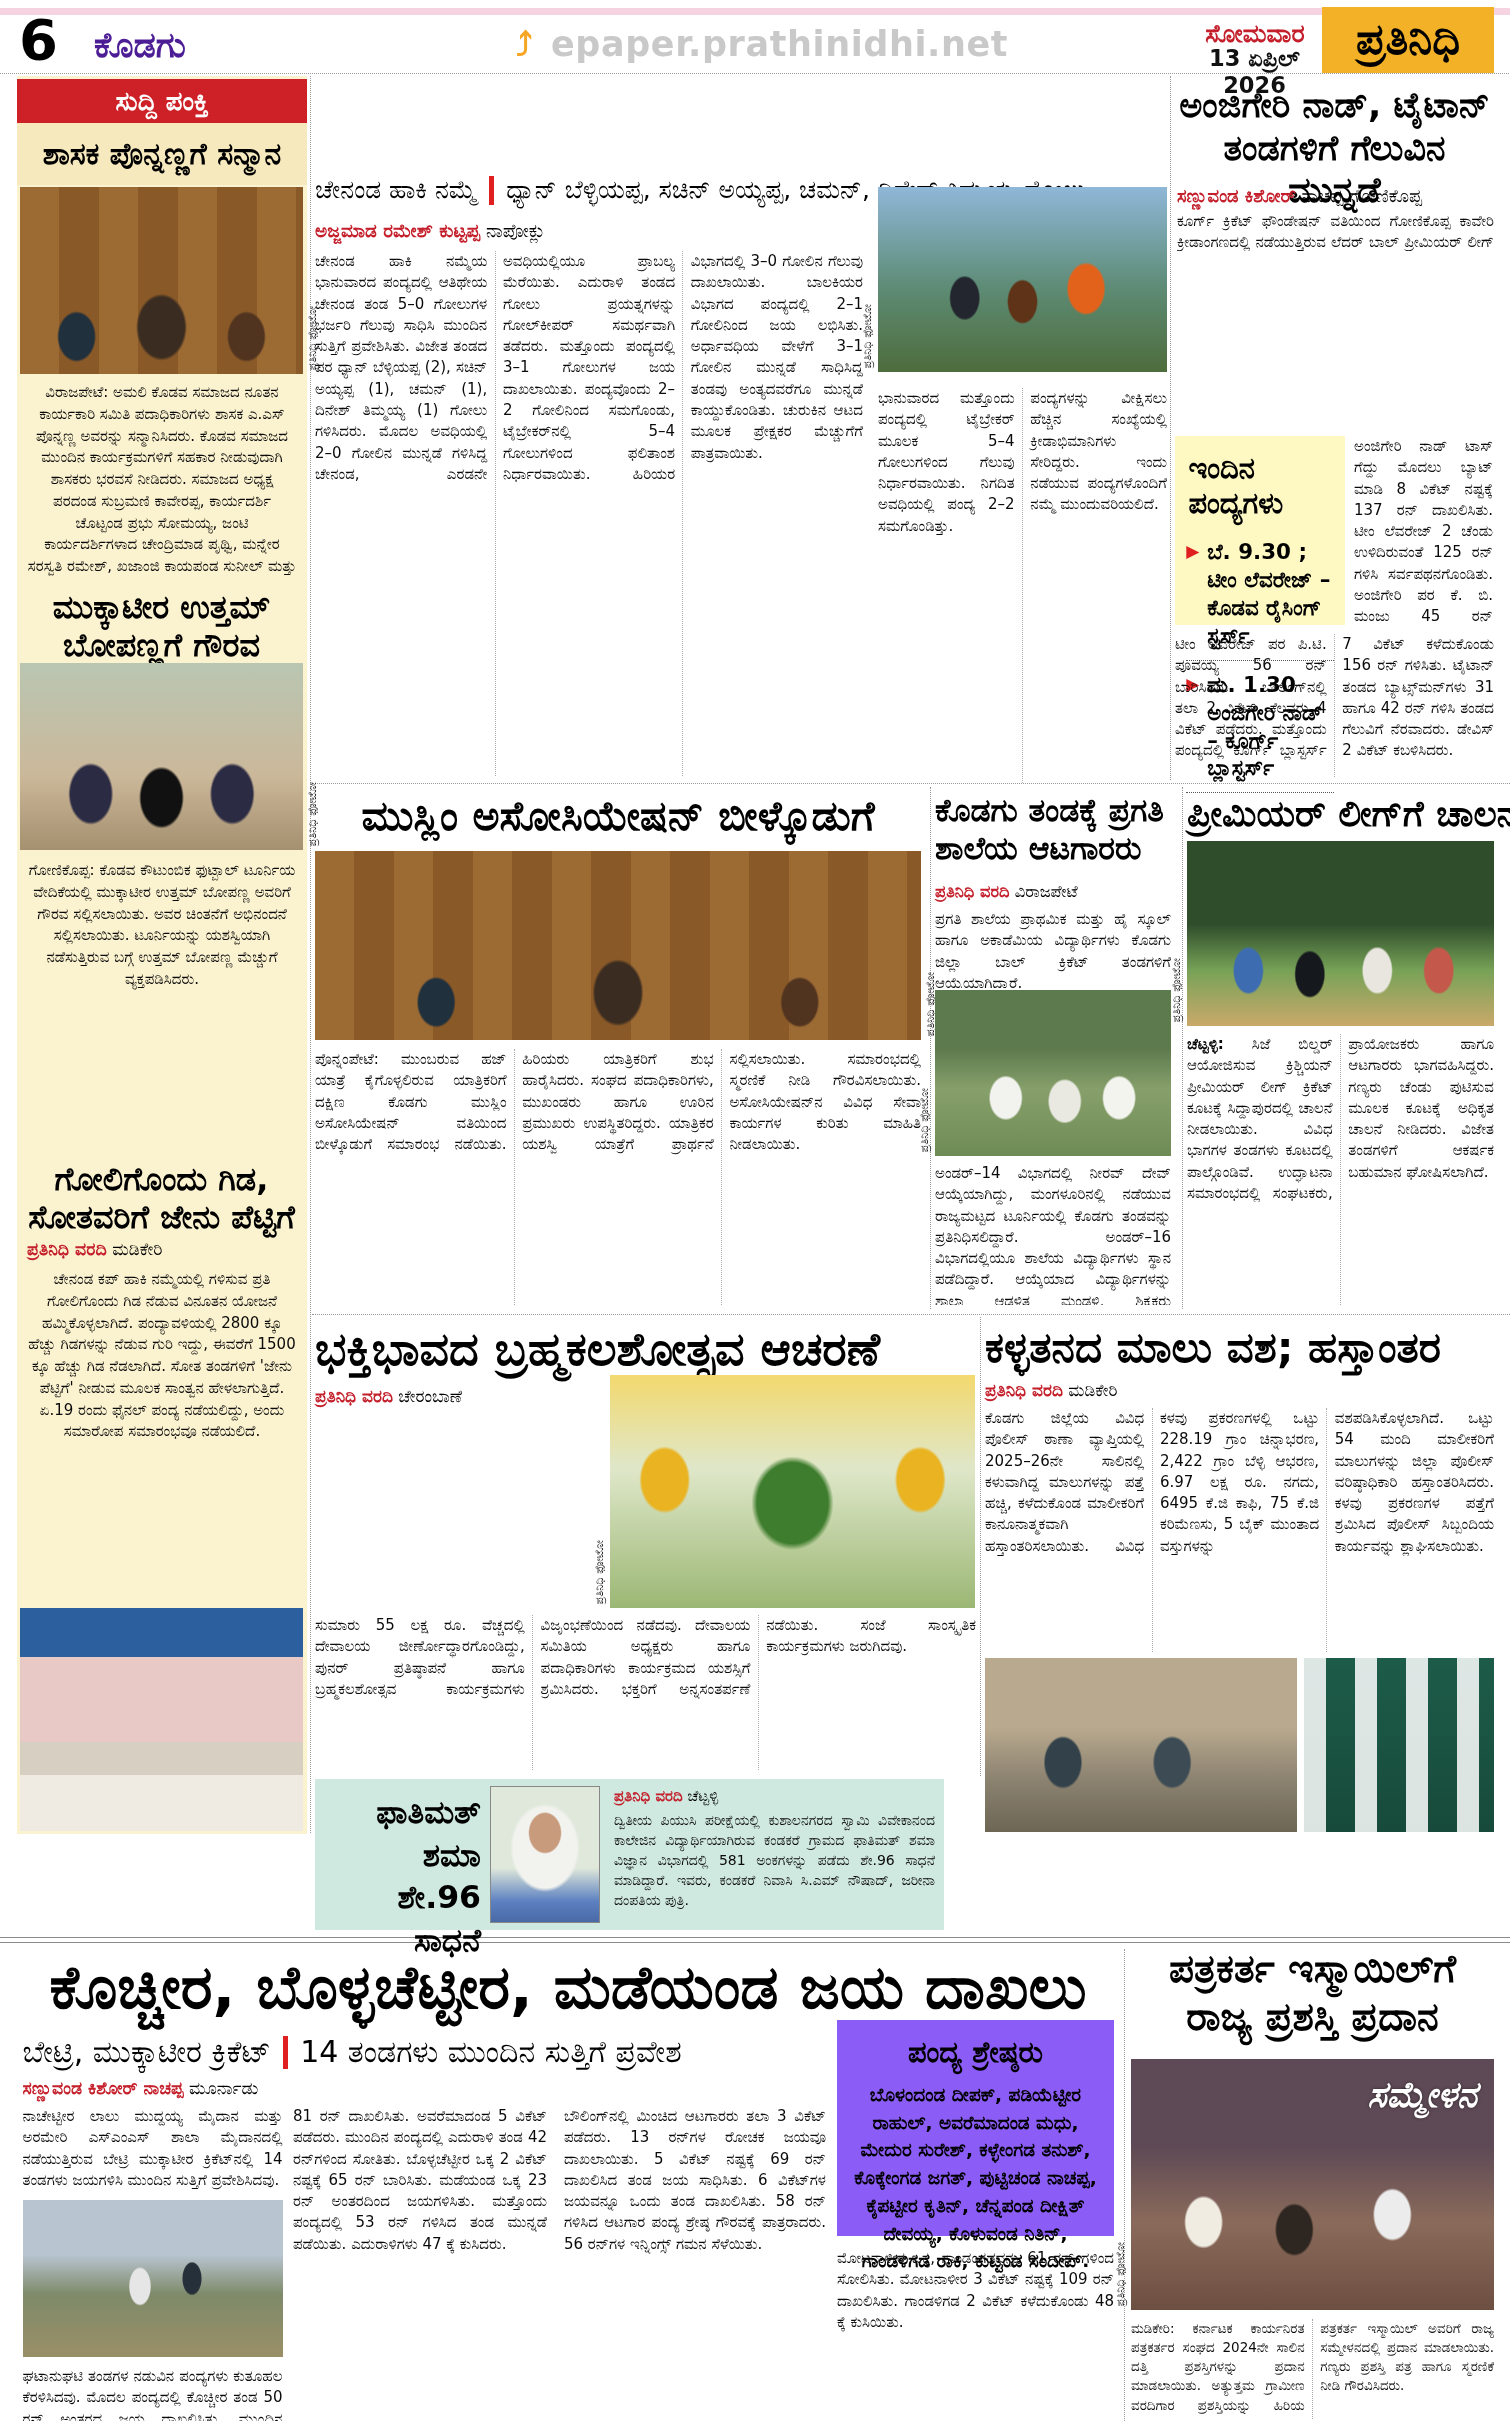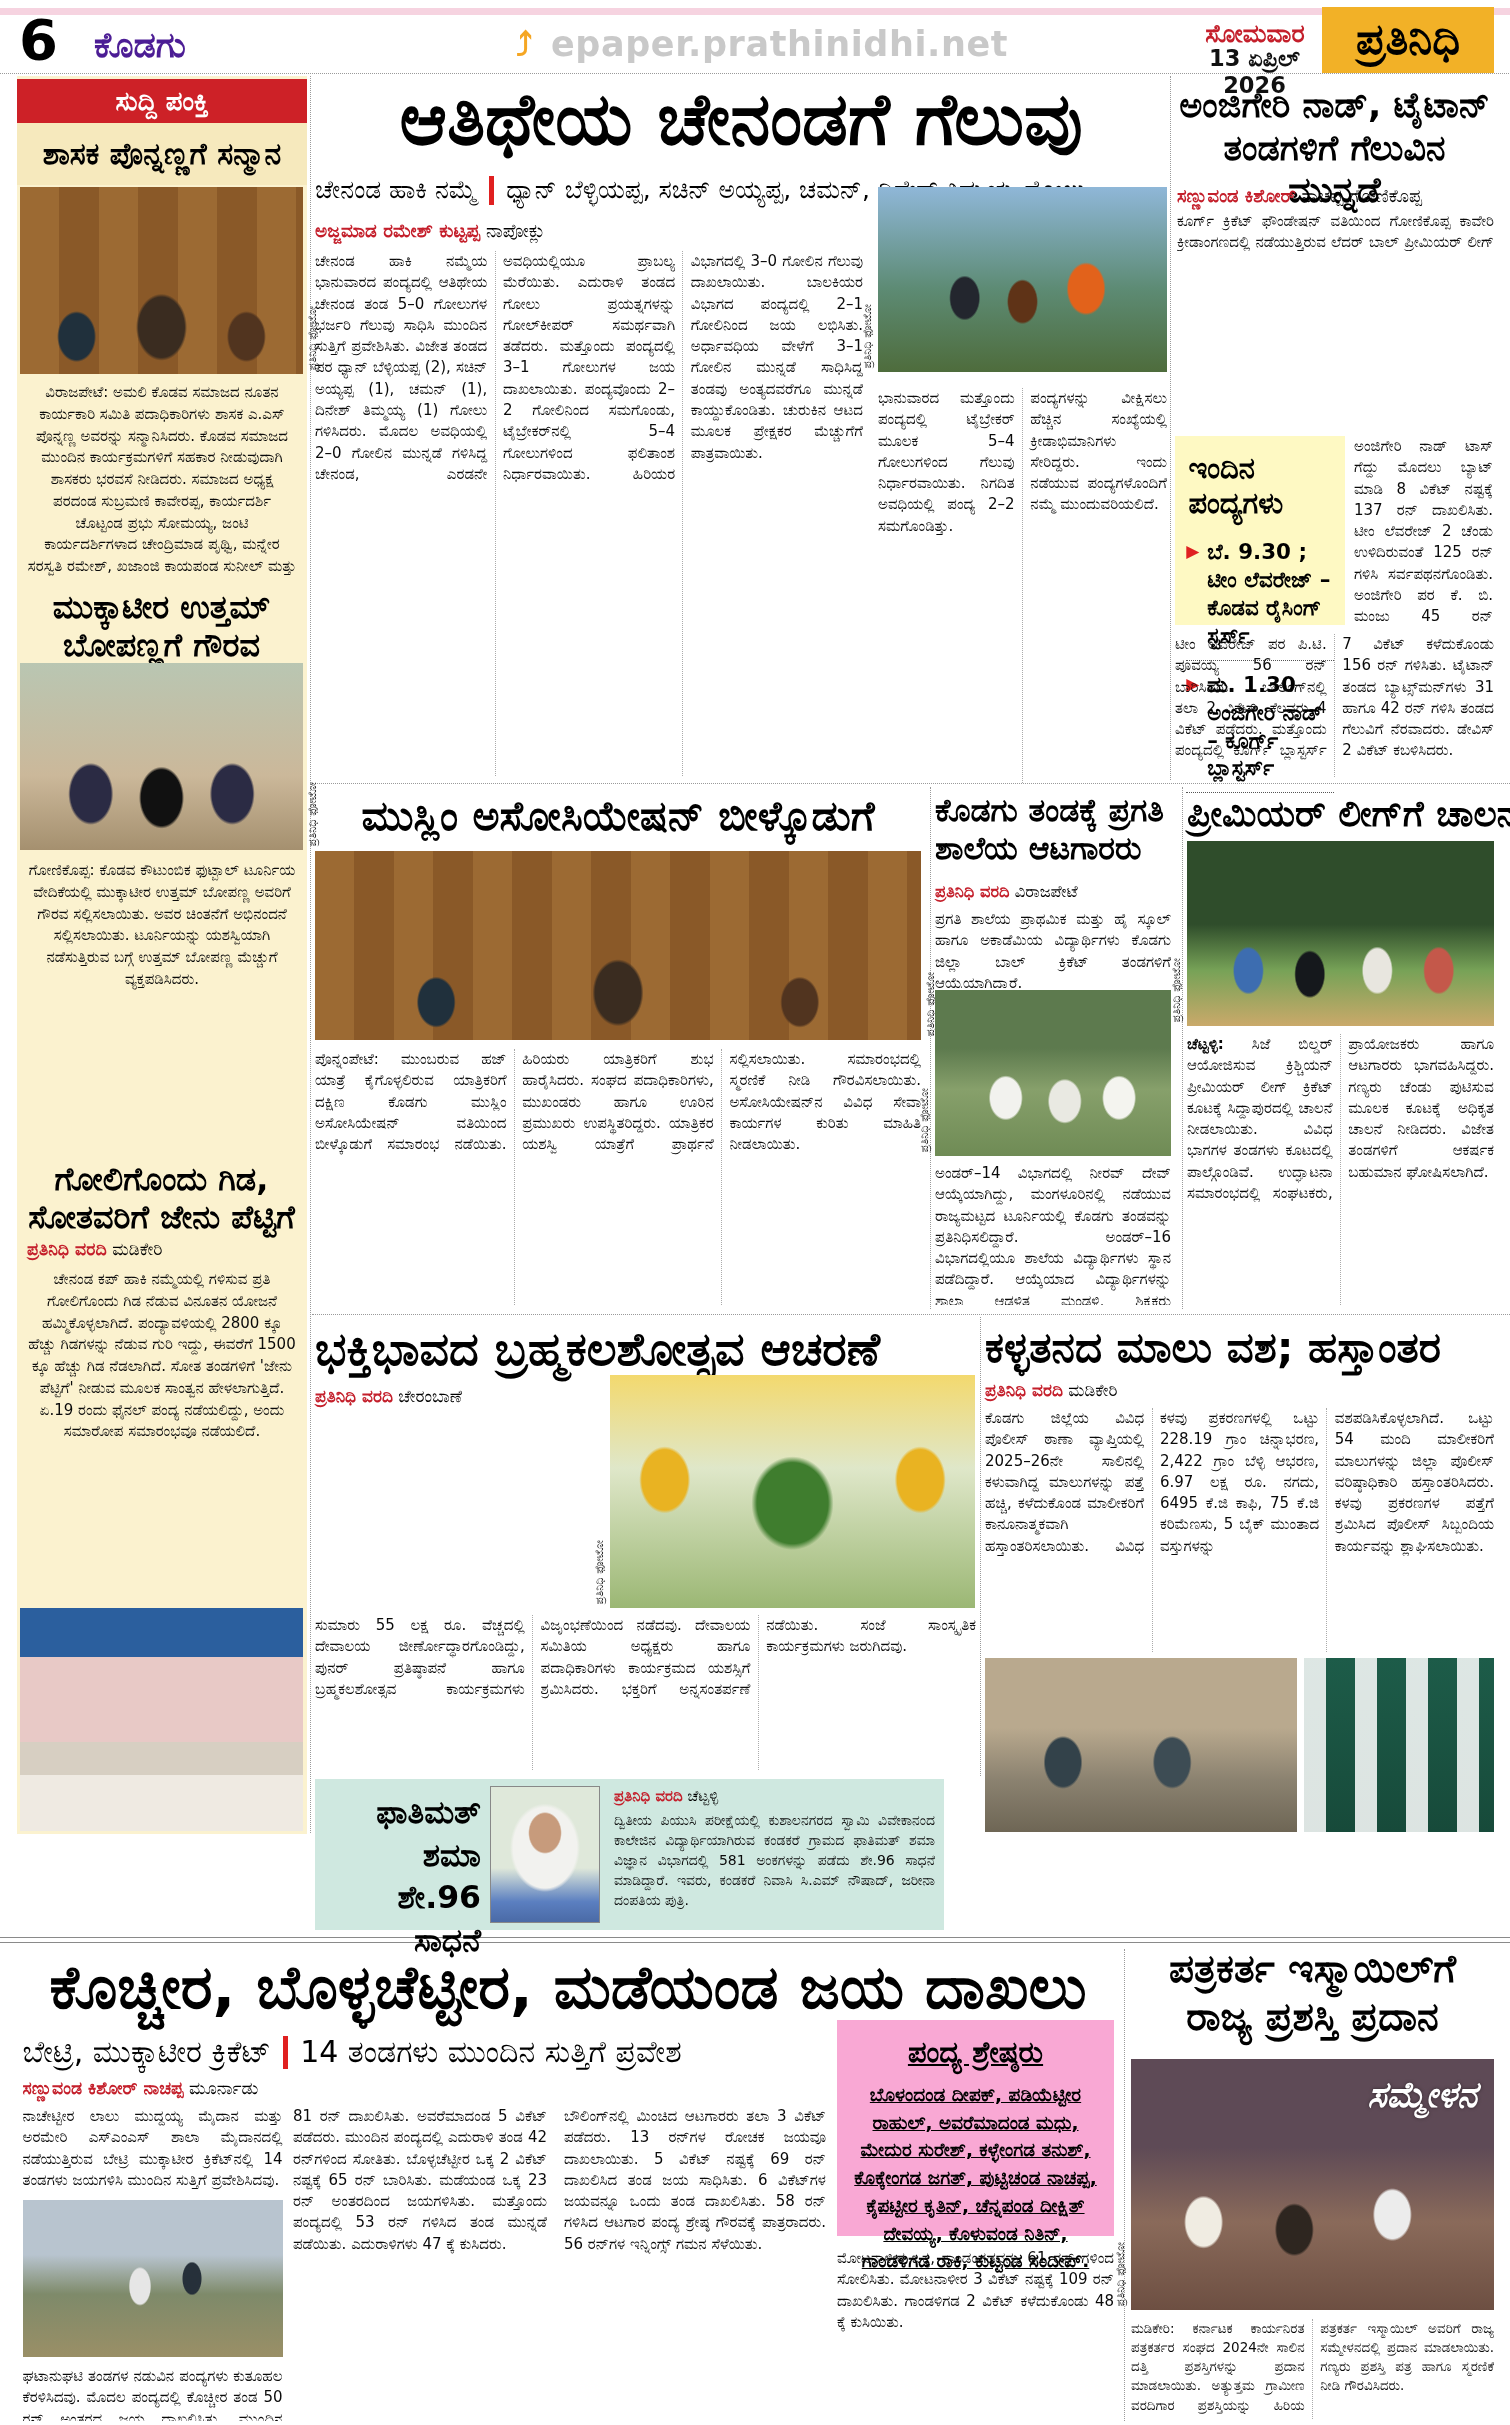--- a/index.html
+++ b/index.html
@@ -84,21 +84,21 @@
         radial-gradient(20px 34px at 65% 50%,#26303a 0 45%,transparent 50%),
         linear-gradient(180deg,#b8c4cf 0 35%,#7e8a6a 60%,#9a8f66);}
   .ph-patrika{background:linear-gradient(180deg,#2b5f9e 0 22%,#e8c9c6 22% 60%,#d7cfc2 60% 75%,#efeae2 75%);}
   .banner-script{position:absolute;right:17px;top:14.6px;color:#fff;font-size:36px;font-style:italic;font-weight:700;
         text-shadow:0 0 3.4px rgba(0,0,0,.5);}
   .todaybox{position:absolute;background:#fef9c3;padding:10px 11.2px;}
   .today-title{font-size:29px;font-weight:900;color:#000;margin:4.5px 0 12.4px 2.2px;}
   .fixture{display:flex;gap:7.9px;font-size:21.4px;font-weight:800;color:#000;line-height:1.3;
         border-bottom:1.7px dotted #555;padding:5.6px 0 10px 0;margin-bottom:4.5px;}
   .fixture .tri{color:#e02020;font-size:17px;line-height:1.6;}
-  .pinkbox2{position:absolute;background:#f9a8d4;padding:11.2px 14.6px;text-decoration:underline;}
+  .pinkbox2{position:absolute;background:#8b5cf6;padding:11.2px 14.6px;}
   .pinkbox2 .t{font-size:29px;font-weight:900;text-align:center;margin:3.4px 0 11.2px;}
   .pinkbox2 .names{font-size:18.5px;font-weight:800;text-align:center;line-height:1.5;}
   .tealbox{position:absolute;background:#cfe8e0;}
   .teal-title{position:absolute;text-align:right;font-size:31.5px;font-weight:900;line-height:1.35;color:#000;}
   .cols2{column-count:2;column-gap:15.7px;column-rule:1.1px dotted #aaa;}
   .cols3{column-count:3;column-gap:15.7px;column-rule:1.1px dotted #aaa;}
   .lead-b{font-weight:800;}
 </style>
 </head>
 <body>
@@ -145,21 +145,20 @@
   <div class="side-sub" style="top:1160px;">ಗೋಲಿಗೊಂದು ಗಿಡ, ಸೋತವರಿಗೆ ಜೇನು ಪೆಟ್ಟಿಗೆ</div>
   <div class="abs byline" style="left:27px;top:1239px;">
     <b>ಪ್ರತಿನಿಧಿ ವರದಿ</b>
     <span>ಮಡಿಕೇರಿ</span>
   </div>
   <div class="abs body-cent" style="left:27px;top:1269px;width:270px;height:332px;overflow:hidden;">ಚೇನಂಡ ಕಪ್ ಹಾಕಿ ನಮ್ಮೆಯಲ್ಲಿ ಗಳಿಸುವ ಪ್ರತಿ ಗೋಲಿಗೊಂದು ಗಿಡ ನೆಡುವ ವಿನೂತನ ಯೋಜನೆ ಹಮ್ಮಿಕೊಳ್ಳಲಾಗಿದೆ. ಪಂದ್ಯಾವಳಿಯಲ್ಲಿ 2800 ಕ್ಕೂ ಹೆಚ್ಚು ಗಿಡಗಳನ್ನು ನೆಡುವ ಗುರಿ ಇದ್ದು, ಈವರೆಗೆ 1500 ಕ್ಕೂ ಹೆಚ್ಚು ಗಿಡ ನೆಡಲಾಗಿದೆ. ಸೋತ ತಂಡಗಳಿಗೆ 'ಜೇನು ಪೆಟ್ಟಿಗೆ' ನೀಡುವ ಮೂಲಕ ಸಾಂತ್ವನ ಹೇಳಲಾಗುತ್ತಿದೆ. ಏ.19 ರಂದು ಫೈನಲ್ ಪಂದ್ಯ ನಡೆಯಲಿದ್ದು, ಅಂದು ಸಮಾರೋಪ ಸಮಾರಂಭವೂ ನಡೆಯಲಿದೆ.</div>
   <div class="ph" style="left:20px;top:1608px;width:283px;height:223px;">
     <div class="fill ph-patrika"></div>
   </div>
 
-  <div class="headline-main">ಆತಿಥೇಯ ಚೇನಂಡಗೆ ಗೆಲುವು</div>
   <div class="deckrow" style="left:315px;top:175px;">
     <span>ಚೇನಂಡ ಹಾಕಿ ನಮ್ಮೆ</span>
     <span class="redpipe"></span>
     <span>ಧ್ಯಾನ್ ಬೆಳ್ಳಿಯಪ್ಪ, ಸಚಿನ್ ಅಯ್ಯಪ್ಪ, ಚಮನ್, ದಿನೇಶ್ ತಿಮ್ಮಯ್ಯ ಗೋಲು</span>
   </div>
   <div class="abs byline" style="left:315px;top:220px;font-size:18.5px;">
     <b>ಅಜ್ಜಮಾಡ ರಮೇಶ್ ಕುಟ್ಟಪ್ಪ</b>
     <span>ನಾಪೋಕ್ಲು</span>
   </div>
   <div class="ph" style="left:878px;top:187px;width:289px;height:185px;">

